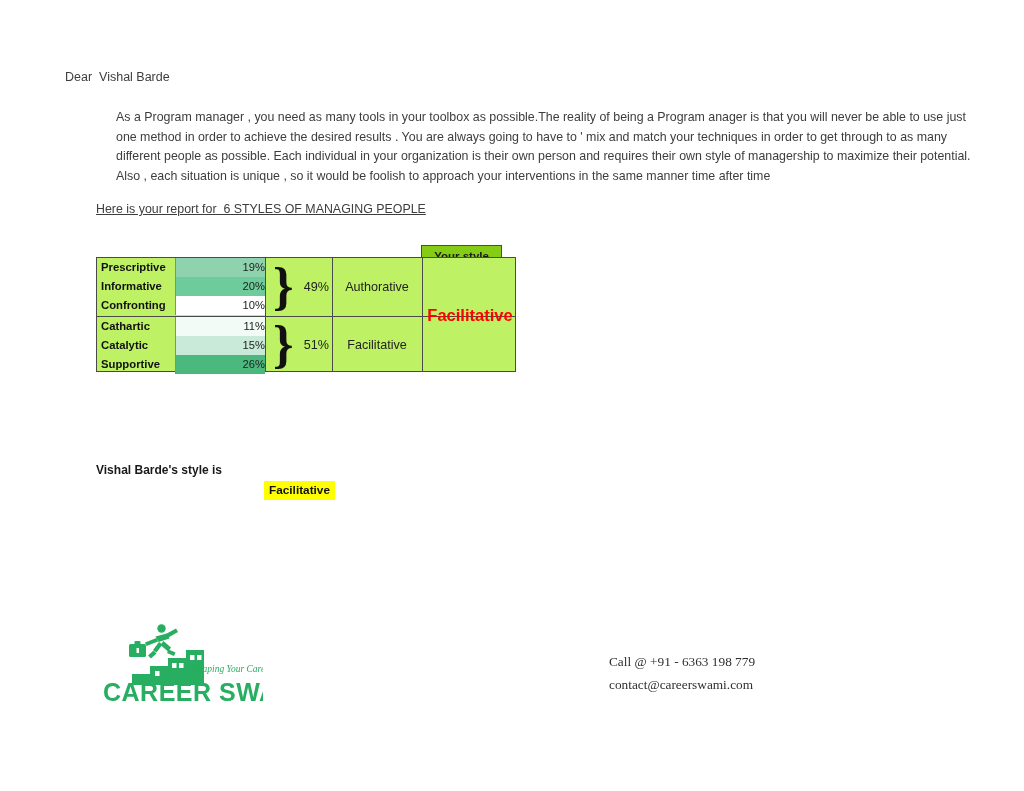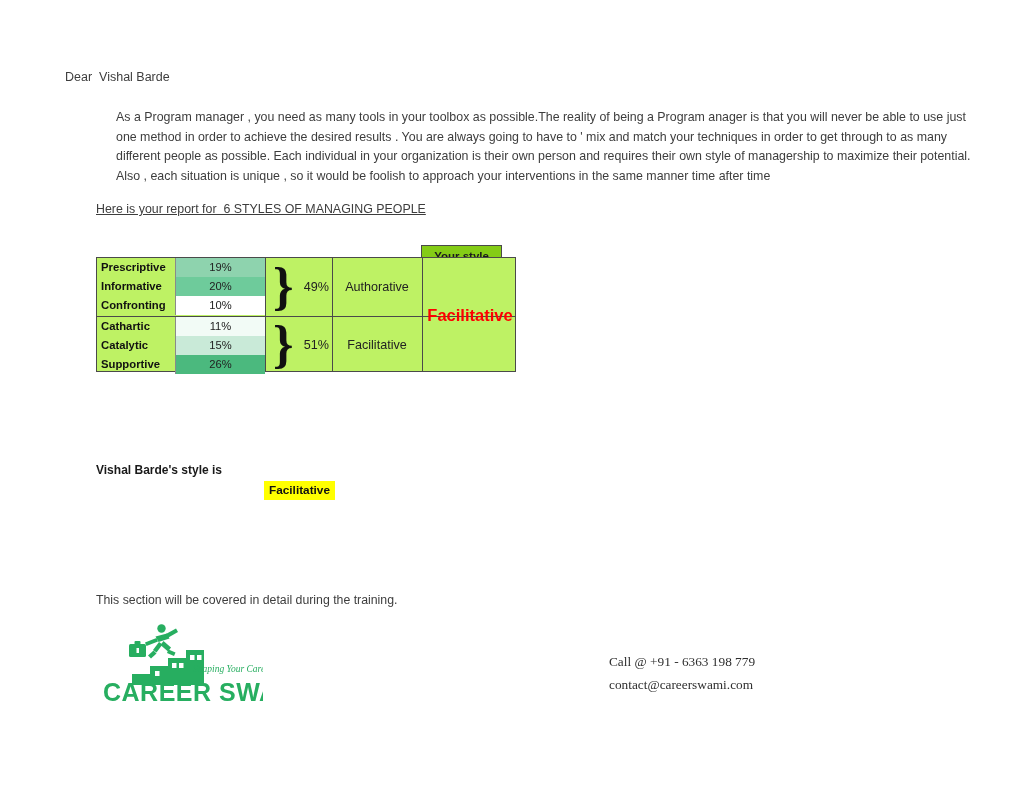--- a/index.html
+++ b/index.html
@@ -129,21 +129,21 @@
   .srow .bar {
     position: absolute;
     left: 0; top: 0; bottom: 0;
     width: 100%;
   }
   .srow .pct {
     position: absolute;
     left: 0; right: 0; top: 0;
     height: 19.1px;
     line-height: 19.1px;
-    text-align: center;
+    text-align: right;
     font-size: 11.2px;
     color: #222222;
     z-index: 2;
   }
 
   
   .colsep {
     position: absolute;
     top: 0; bottom: 0;
     width: 0;
@@ -335,21 +335,20 @@
       <span class="colsep" id="sep-b"></span>
       <span class="colsep" id="sep-c"></span>
 
       <span id="your-style-value">Facilitative</span>
     </div>
   </div>
 
   <div id="result-label">Vishal Barde's style is</div>
   <div id="result-value">Facilitative</div>
 
-  <div id="footer-note">This section will be covered in detail during the training.</div>
 
   <div id="logo">
     <svg width="160" height="82" viewBox="0 0 160 82" xmlns="http://www.w3.org/2000/svg">
       <g fill="#27ae60">
 
         <circle cx="58.5" cy="6.5" r="4.2"></circle>
 
         <path d="M52.5 14.5 L64 11.5 L66.5 16.5 L55.5 20 Z"></path>
 
         <path d="M62 12.5 L73 6.5 L75 10 L64.5 16 Z"></path>

